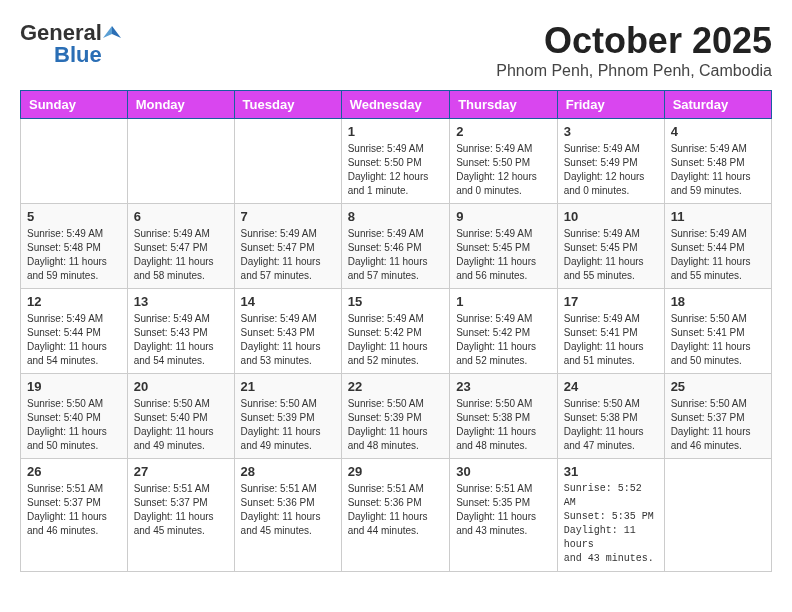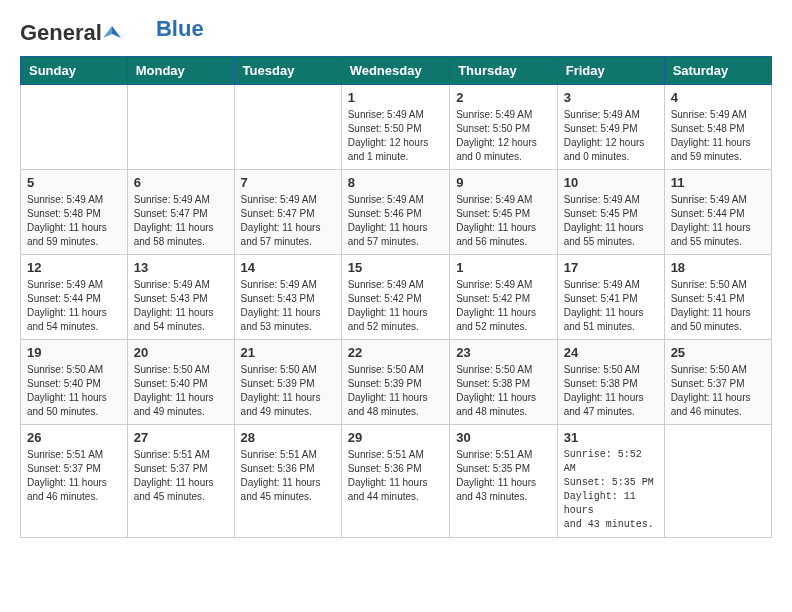--- a/index.html
+++ b/index.html
@@ -11,42 +11,42 @@
       padding: 20px;
     }
     .header {
       display: flex;
       align-items: flex-start;
       justify-content: space-between;
       margin-bottom: 10px;
     }
     .logo {
       display: flex;
-      flex-direction: row;
+      flex-direction: column;
       align-items: flex-start;
     }
     .title-block {
       text-align: right;
     }
     .month-title {
       font-size: 36px;
       font-weight: bold;
       color: #222;
     }
     .location-title {
       font-size: 16px;
       color: #444;
     }
     .calendar {
       width: 100%;
       border-collapse: collapse;
       border: 1px solid #ccc;
     }
     .calendar th {
-      background-color: #0f766e;
+      background-color: #d946ef;
       color: #fff;
       text-align: left;
       padding: 6px 8px;
       font-size: 13px;
       border: 1px solid #1a5ea0;
     }
     .calendar td {
       vertical-align: top;
       border: 1px solid #ccc;
       padding: 5px 6px;
@@ -82,20 +82,24 @@
   <div class="logo">
     <div style="display:flex;align-items:center;">
       <span style="font-size:22px;font-weight:bold;color:#333;">General</span>
       <svg width="18" height="18" viewBox="0 0 18 18" style="margin:0 1px;">
         <polygon points="9,2 18,14 9,10" fill="#2a6eb5"></polygon>
         <polygon points="9,2 0,14 9,10" fill="#5a9fd4"></polygon>
       </svg>
     </div>
     <span style="font-size:22px;font-weight:bold;color:#2a6eb5;margin-top:-4px;margin-left:34px;">Blue</span>
   </div>
+  <div class="title-block">
+    <div class="month-title">October 2025</div>
+    <div class="location-title">Phnom Penh, Phnom Penh, Cambodia</div>
+  </div>
 </div>
 
 <table class="calendar">
   <thead>
     <tr>
     <th>Sunday</th>
         <th>Monday</th>
         <th>Tuesday</th>
         <th>Wednesday</th>
         <th>Thursday</th>

